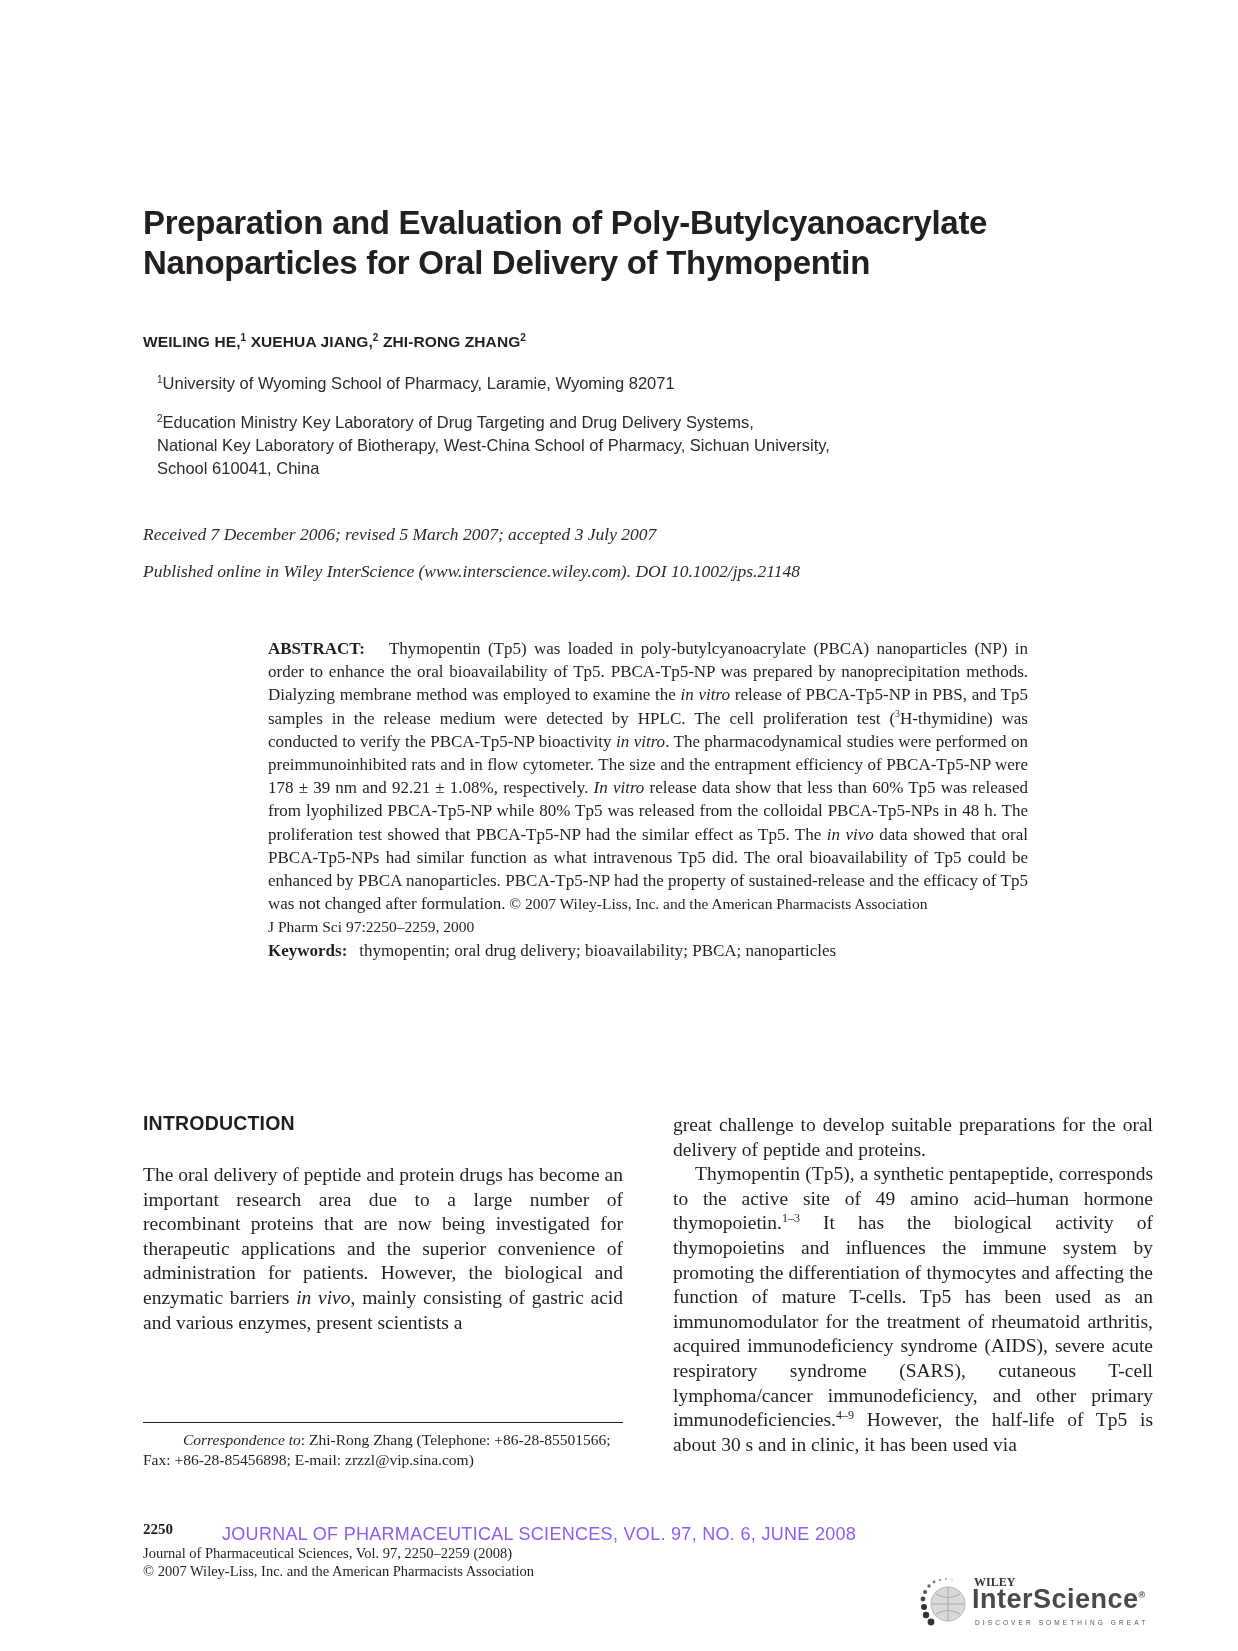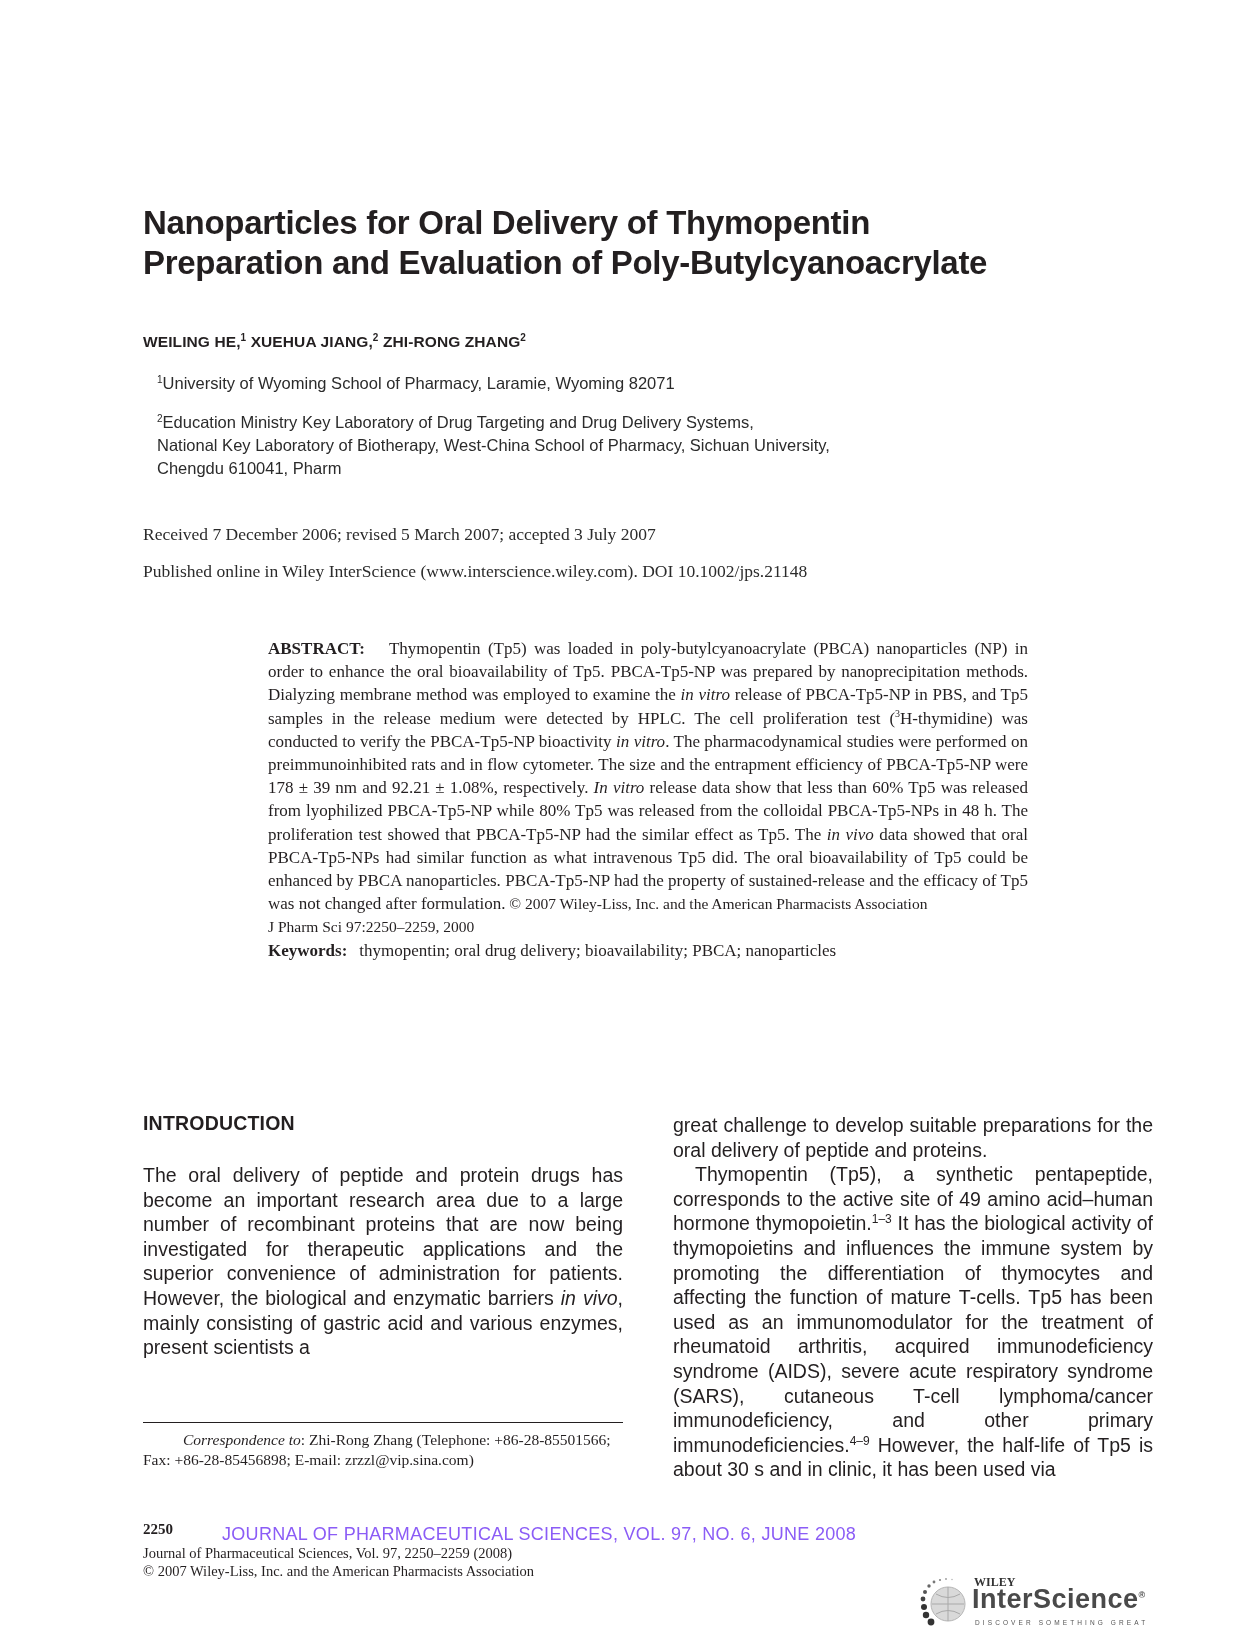--- a/index.html
+++ b/index.html
@@ -14,33 +14,33 @@
     .authors {
       left: 143px; top: 333px;
       font-family: "Liberation Sans", sans-serif; font-weight: bold; font-size: 15.5px; letter-spacing: 0.1px;
     }
     .authors sup, .aff sup { font-size: 10px; vertical-align: super; line-height: 0; font-weight: normal; }
     .authors sup { font-weight: bold; }
     .aff {
       left: 143px; font-family: "Liberation Sans", sans-serif; font-size: 16.5px; line-height: 23px; color: #2b2b2b; margin-left: 14px;
     }
     .dates {
-      left: 143px; font-family: "Liberation Serif", serif; font-size: 17.5px; color: #2b2b2b;
+      left: 143px; font-family: "Liberation Serif", serif; font-style: italic; font-size: 17.5px; color: #2b2b2b;
     }
     .abstract {
       left: 268px; top: 637px; width: 760px;
       font-family: "Liberation Serif", serif; font-size: 17px; line-height: 23.2px; text-align: justify;
       color: #231f20;
     }
     .abstract .lbl { font-family: Liberation Serif, serif; font-weight: bold; font-size: 17px; margin-right: 24px; }
     .abstract .kw { font-weight: bold; margin-right: 12px; }
     .abstract .small { font-size: 15.5px; }
     .abstract sup { font-size: 10px; line-height: 0; }
     .col {
-      font-family: Liberation Sans, sans-serif; font-size: 19.5px; line-height: 24.6px; text-align: justify; color: #231f20;
+      font-family: Liberation Serif, serif; font-size: 19.5px; line-height: 24.6px; text-align: justify; color: #231f20;
     }
     .col-left { left: 143px; top: 1163px; width: 480px; }
     .col-right { left: 673px; top: 1113px; width: 480px; }
     .col p { margin: 0; }
     .col p.indent { text-indent: 22px; }
     .col sup { font-size: 12px; line-height: 0; }
     .heading {
       left: 143px; top: 1112px;
       font-family: "Liberation Sans", sans-serif; font-weight: bold; font-size: 19.5px; letter-spacing: 0.2px;
     }
@@ -60,37 +60,37 @@
     .logo .inter { position: absolute; left: 54px; top: 9px; font-family: "Liberation Sans", sans-serif; font-weight: bold; font-size: 27px; color: #4a4a4a; letter-spacing: 0.5px; }
     .logo .reg { font-size: 9px; vertical-align: super; }
     .logo .tag { position: absolute; left: 57px; top: 44px; font-family: "Liberation Sans", sans-serif; font-size: 6.5px; letter-spacing: 3.1px; color: #555; }
     .logo .globe { position: absolute; left: 0; top: 2px; width: 52px; height: 50px; }
     i { font-style: italic; }
   </style>
 </head>
 <body>
 
 <div class="abs title">
+  <div>Preparation and Evaluation of Poly-Butylcyanoacrylate</div>
   <div>Nanoparticles for Oral Delivery of Thymopentin</div>
-  <div>Preparation and Evaluation of Poly-Butylcyanoacrylate</div>
 </div>
 
 <div class="abs authors">
   <span>WEILING HE,</span><sup>1</sup>
   <span>XUEHUA JIANG,</span><sup>2</sup>
   <span>ZHI-RONG ZHANG</span><sup>2</sup>
 </div>
 
 <div class="abs aff" style="top:372px;">
   <sup>1</sup><span>University of Wyoming School of Pharmacy, Laramie, Wyoming 82071</span>
 </div>
 <div class="abs aff" style="top:411px;">
   <div><sup>2</sup><span>Education Ministry Key Laboratory of Drug Targeting and Drug Delivery Systems,</span></div>
   <div>National Key Laboratory of Biotherapy, West-China School of Pharmacy, Sichuan University,</div>
-  <div>Chengdu 610041, Pharm</div>
+  <div>School 610041, China</div>
 </div>
 
 <div class="abs dates" style="top:524px;">Received 7 December 2006; revised 5 March 2007; accepted 3 July 2007</div>
 <div class="abs dates" style="top:561px;">Published online in Wiley InterScience (www.interscience.wiley.com). DOI 10.1002/jps.21148</div>
 
 <div class="abs abstract">
   <div>
     <span class="lbl">ABSTRACT:</span><span>Thymopentin (Tp5) was loaded in poly-butylcyanoacrylate (PBCA) nanoparticles (NP) in order to enhance the oral bioavailability of Tp5. PBCA-Tp5-NP was prepared by nanoprecipitation methods. Dialyzing membrane method was employed to examine the </span><i>in vitro</i><span> release of PBCA-Tp5-NP in PBS, and Tp5 samples in the release medium were detected by HPLC. The cell proliferation test (</span><sup>3</sup><span>H-thymidine) was conducted to verify the PBCA-Tp5-NP bioactivity </span><i>in vitro</i><span>. The pharmacodynamical studies were performed on preimmunoinhibited rats and in flow cytometer. The size and the entrapment efficiency of PBCA-Tp5-NP were 178 ± 39 nm and 92.21 ± 1.08%, respectively. </span><i>In vitro</i><span> release data show that less than 60% Tp5 was released from lyophilized PBCA-Tp5-NP while 80% Tp5 was released from the colloidal PBCA-Tp5-NPs in 48 h. The proliferation test showed that PBCA-Tp5-NP had the similar effect as Tp5. The </span><i>in vivo</i><span> data showed that oral PBCA-Tp5-NPs had similar function as what intravenous Tp5 did. The oral bioavailability of Tp5 could be enhanced by PBCA nanoparticles. PBCA-Tp5-NP had the property of sustained-release and the efficacy of Tp5 was not changed after formulation.</span><span class="small"> © 2007 Wiley-Liss, Inc. and the American Pharmacists Association</span>
   </div>
   <div class="small">J Pharm Sci 97:2250–2259, 2000</div>

